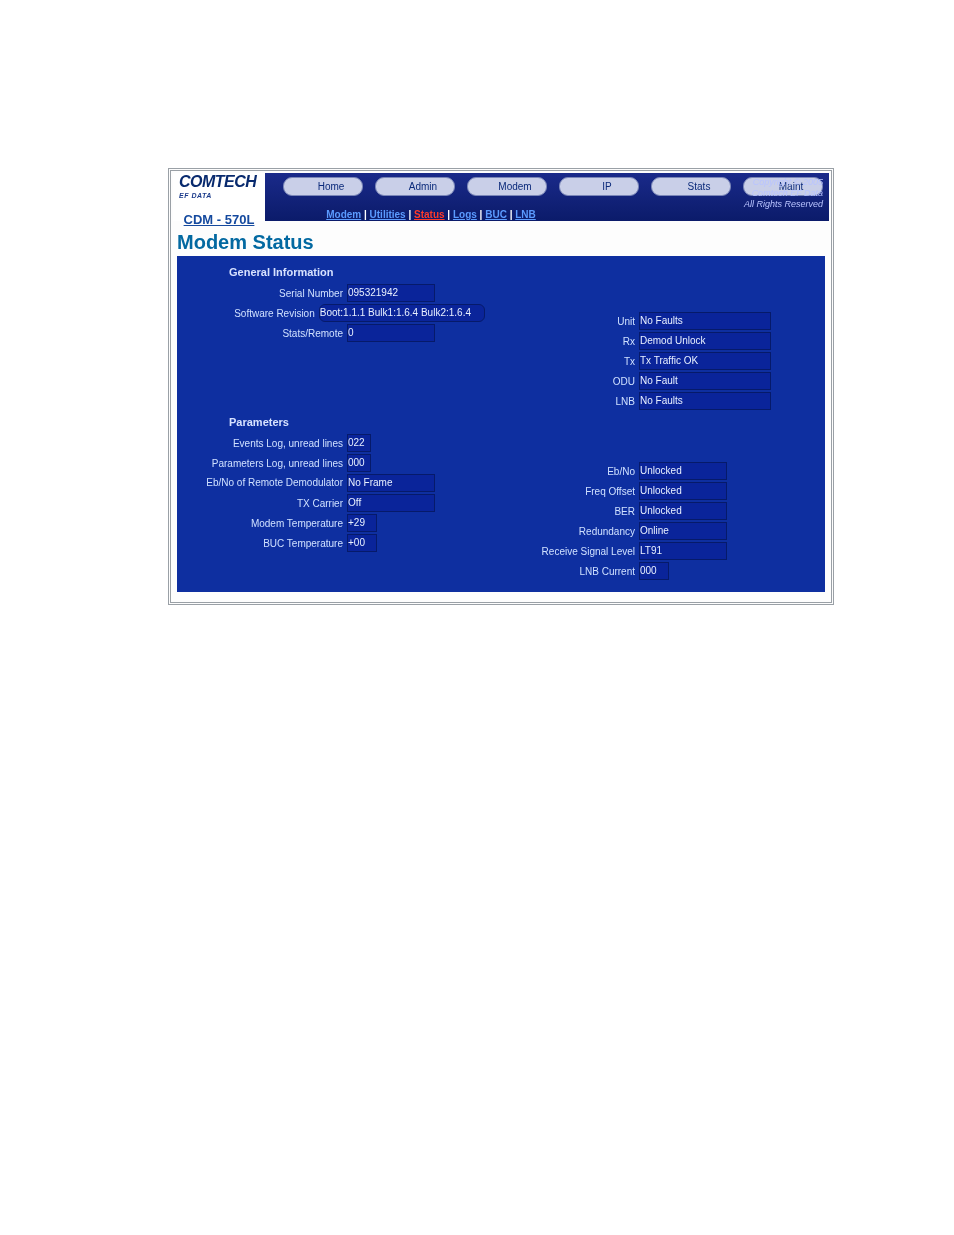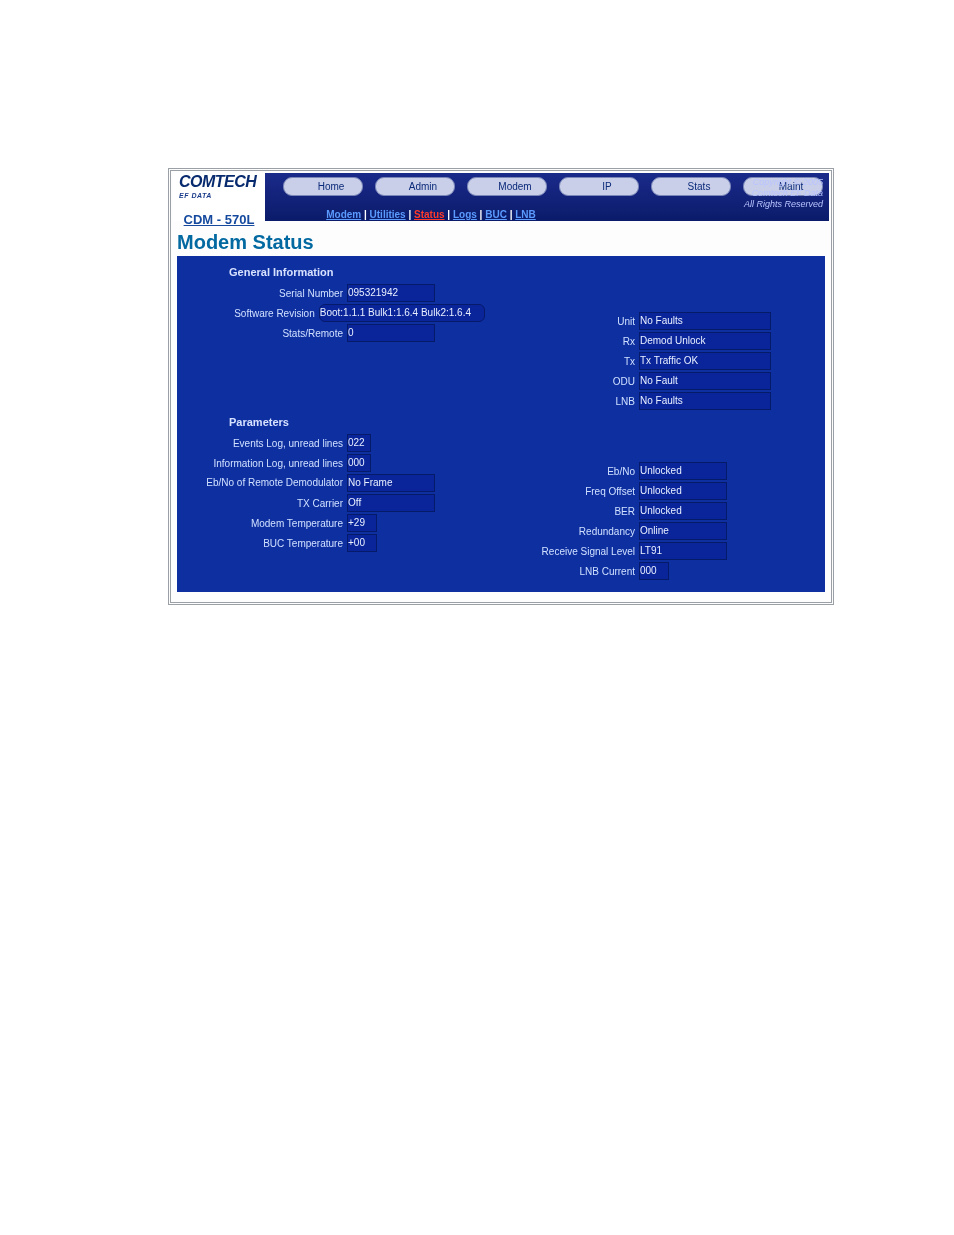--- a/index.html
+++ b/index.html
@@ -261,21 +261,21 @@
       </div>
 
       <div class="section-title">Parameters</div>
       <div class="cols">
         <div class="col-left">
           <div class="row">
             <div class="label">Events Log, unread lines</div>
             <div class="valuebox vb-30">022</div>
           </div>
           <div class="row">
-            <div class="label">Information Log, unread lines</div>
+            <div class="label">Parameters Log, unread lines</div>
             <div class="valuebox vb-30">000</div>
           </div>
           <div class="row">
             <div class="label small2">Eb/No of Remote Demodulator</div>
             <div class="valuebox vb-96">No Frame</div>
           </div>
           <div class="row">
             <div class="label">TX Carrier</div>
             <div class="valuebox vb-96">Off</div>
           </div>

